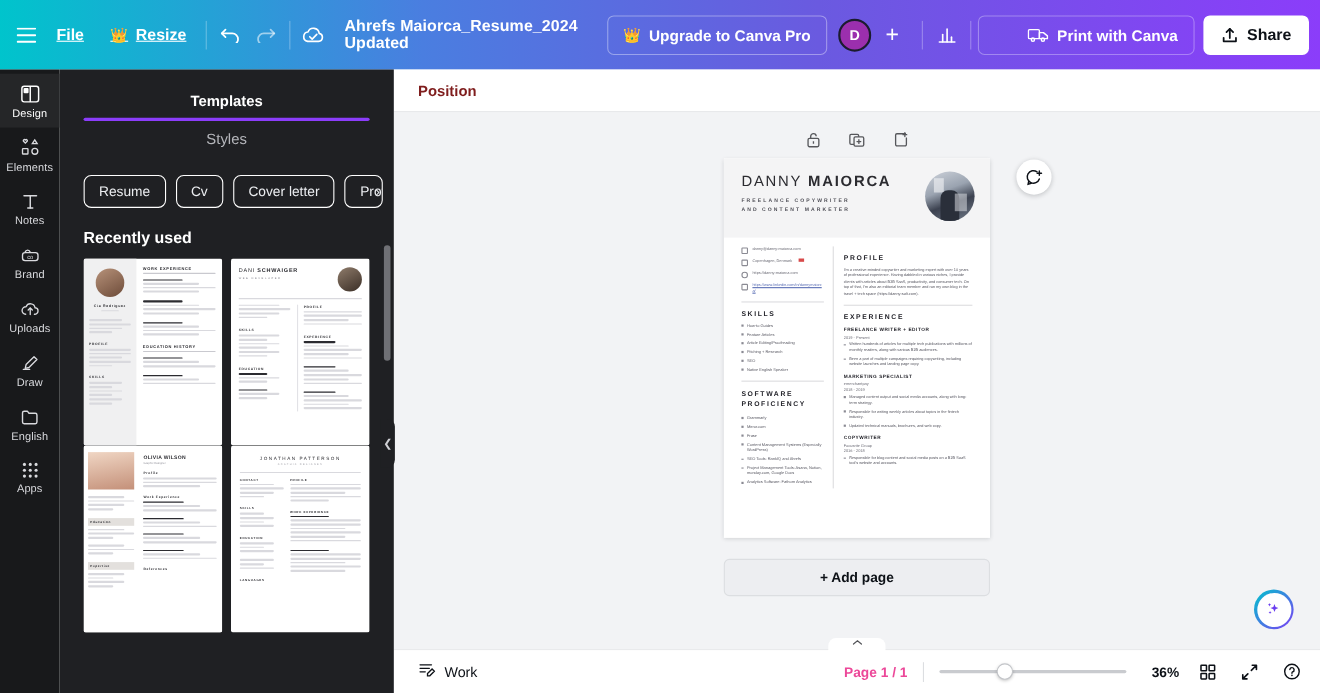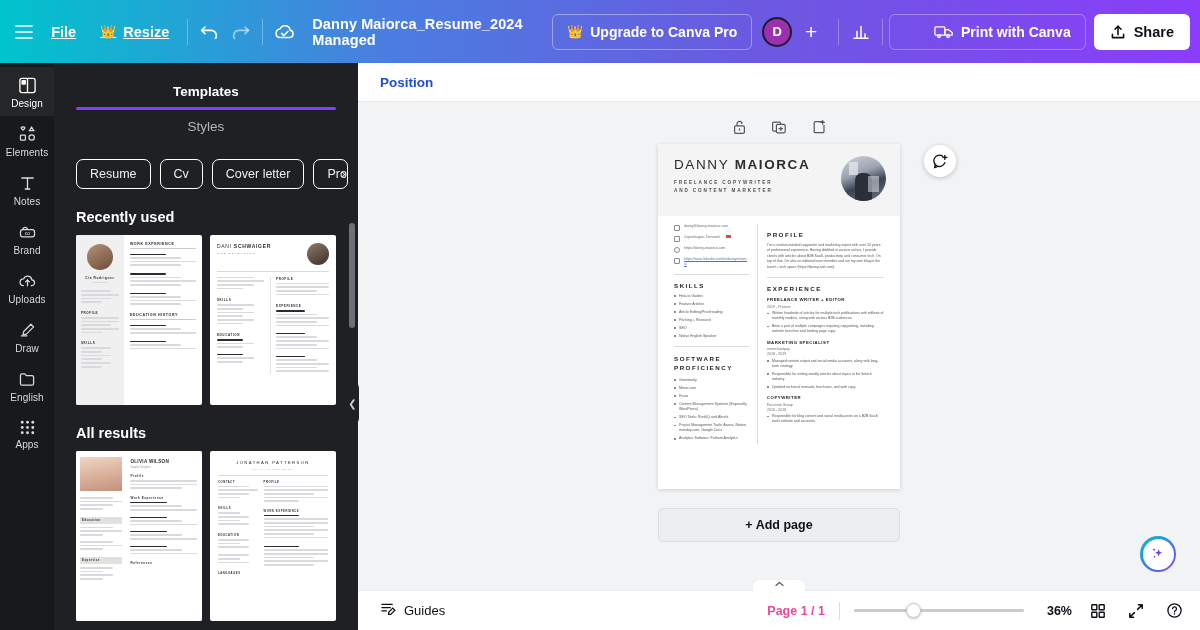--- a/index.html
+++ b/index.html
@@ -129,21 +129,21 @@
     display: flex; align-items: center; justify-content: center;
     color: #d0d1d5; font-size: 10px; cursor: pointer; z-index: 26;
   }
 
   
   .canvas-area { flex: 1 1 auto; display: flex; flex-direction: column; background: #f2f3f5; min-width: 0; position: relative; }
   .pos-bar {
     height: 39px; flex: 0 0 39px; background: #fff; border-bottom: 1px solid #e6e7e9;
     display: flex; align-items: center; padding: 0 14px;
   }
-  .pos-btn { font-size: 13.5px; font-weight: 700; color: #1d4ed8; padding: 6px 8px; border-radius: 5px; cursor: pointer; }
+  .pos-btn { font-size: 13.5px; font-weight: 700; color: #7f1d1d; padding: 6px 8px; border-radius: 5px; cursor: pointer; }
 
   .canvas-scroll { flex: 1 1 auto; position: relative; overflow: hidden; }
 
   .page-tools {
     position: absolute; left: 50%; transform: translateX(-50%);
     top: 14px; display: flex; gap: 18px; color: #56575b;
   }
   .page-tools .ptool { cursor: pointer; width: 22px; height: 22px; display:flex;align-items:center;justify-content:center;}
 
   .page {
@@ -274,21 +274,21 @@
     </div>
     <div class="tb-sep"></div>
     <div class="tb-icon-btn">
       <svg width="22" height="18" viewBox="0 0 22 18" fill="none" stroke="#fff" stroke-width="1.5" stroke-linecap="round" stroke-linejoin="round">
         <path d="M5.6 14.6A4.3 4.3 0 0 1 6 6.1a5.3 5.3 0 0 1 10.2 1.2 3.7 3.7 0 0 1-.6 7.3H6"></path>
         <path d="M7.6 10.4l2.2 2.2 4.2-4.4"></path>
       </svg>
     </div>
 
     <div class="spacer"></div>
-    <div class="doc-title">Danny Maiorca_Resume_2024 Managed</div>
+    <div class="doc-title">Ahrefs Maiorca_Resume_2024 Updated</div>
     <div class="spacer"></div>
 
     <div class="pill">
       <span class="crown">👑</span>
       <span>Upgrade to Canva Pro</span>
     </div>
     <div style="display:flex;align-items:center;margin:0 6px 0 10px;">
       <div class="avatar">D</div>
       <div class="plus-btn">+</div>
     </div>
@@ -553,21 +553,20 @@
                     <div class="th-line m"></div>
                     <div class="th-line"></div>
                     <div class="th-line m"></div>
                     <div class="th-line"></div>
                 </div>
               </div>
             </div>
           </div>
         </div>
 
-        <div class="sec-title">All results</div>
         <div class="grid2">
 
           <div class="tmpl" style="height:170px">
             <div class="th" style="display:flex;padding:0;">
               <div style="width:40%;background:#fff;padding:6px 4px;">
                 <div style="height:34px;background:linear-gradient(170deg,#f0d6c4,#c49079);margin-bottom:6px;"></div>
                 <div class="th-line m"></div>
                   <div class="th-line"></div>
                   <div class="th-line m"></div>
                   <div class="th-line s"></div>
@@ -852,21 +851,21 @@
         </div>
         <div class="notes-btn">
           <span>
             <svg width="16" height="16" viewBox="0 0 17 17" fill="none" stroke="#0d1117" stroke-width="1.3" stroke-linecap="round">
               <path d="M2 3.6h11"></path>
                 <path d="M2 7h9"></path>
                 <path d="M2 10.4h5"></path>
               <path d="M13.6 7.6l2.2 2.2-4.4 4.4H9.2v-2.2z"></path>
             </svg>
           </span>
-          <span>Guides</span>
+          <span>Work</span>
         </div>
         <div class="bb-right">
           <div class="page-count">Page 1 / 1</div>
           <div class="bb-sep"></div>
           <div class="zoom-slider">
             <div class="zs-track"></div>
             <div class="zs-knob"></div>
           </div>
           <div class="zoom-val">36%</div>
           <div class="bb-ico">

